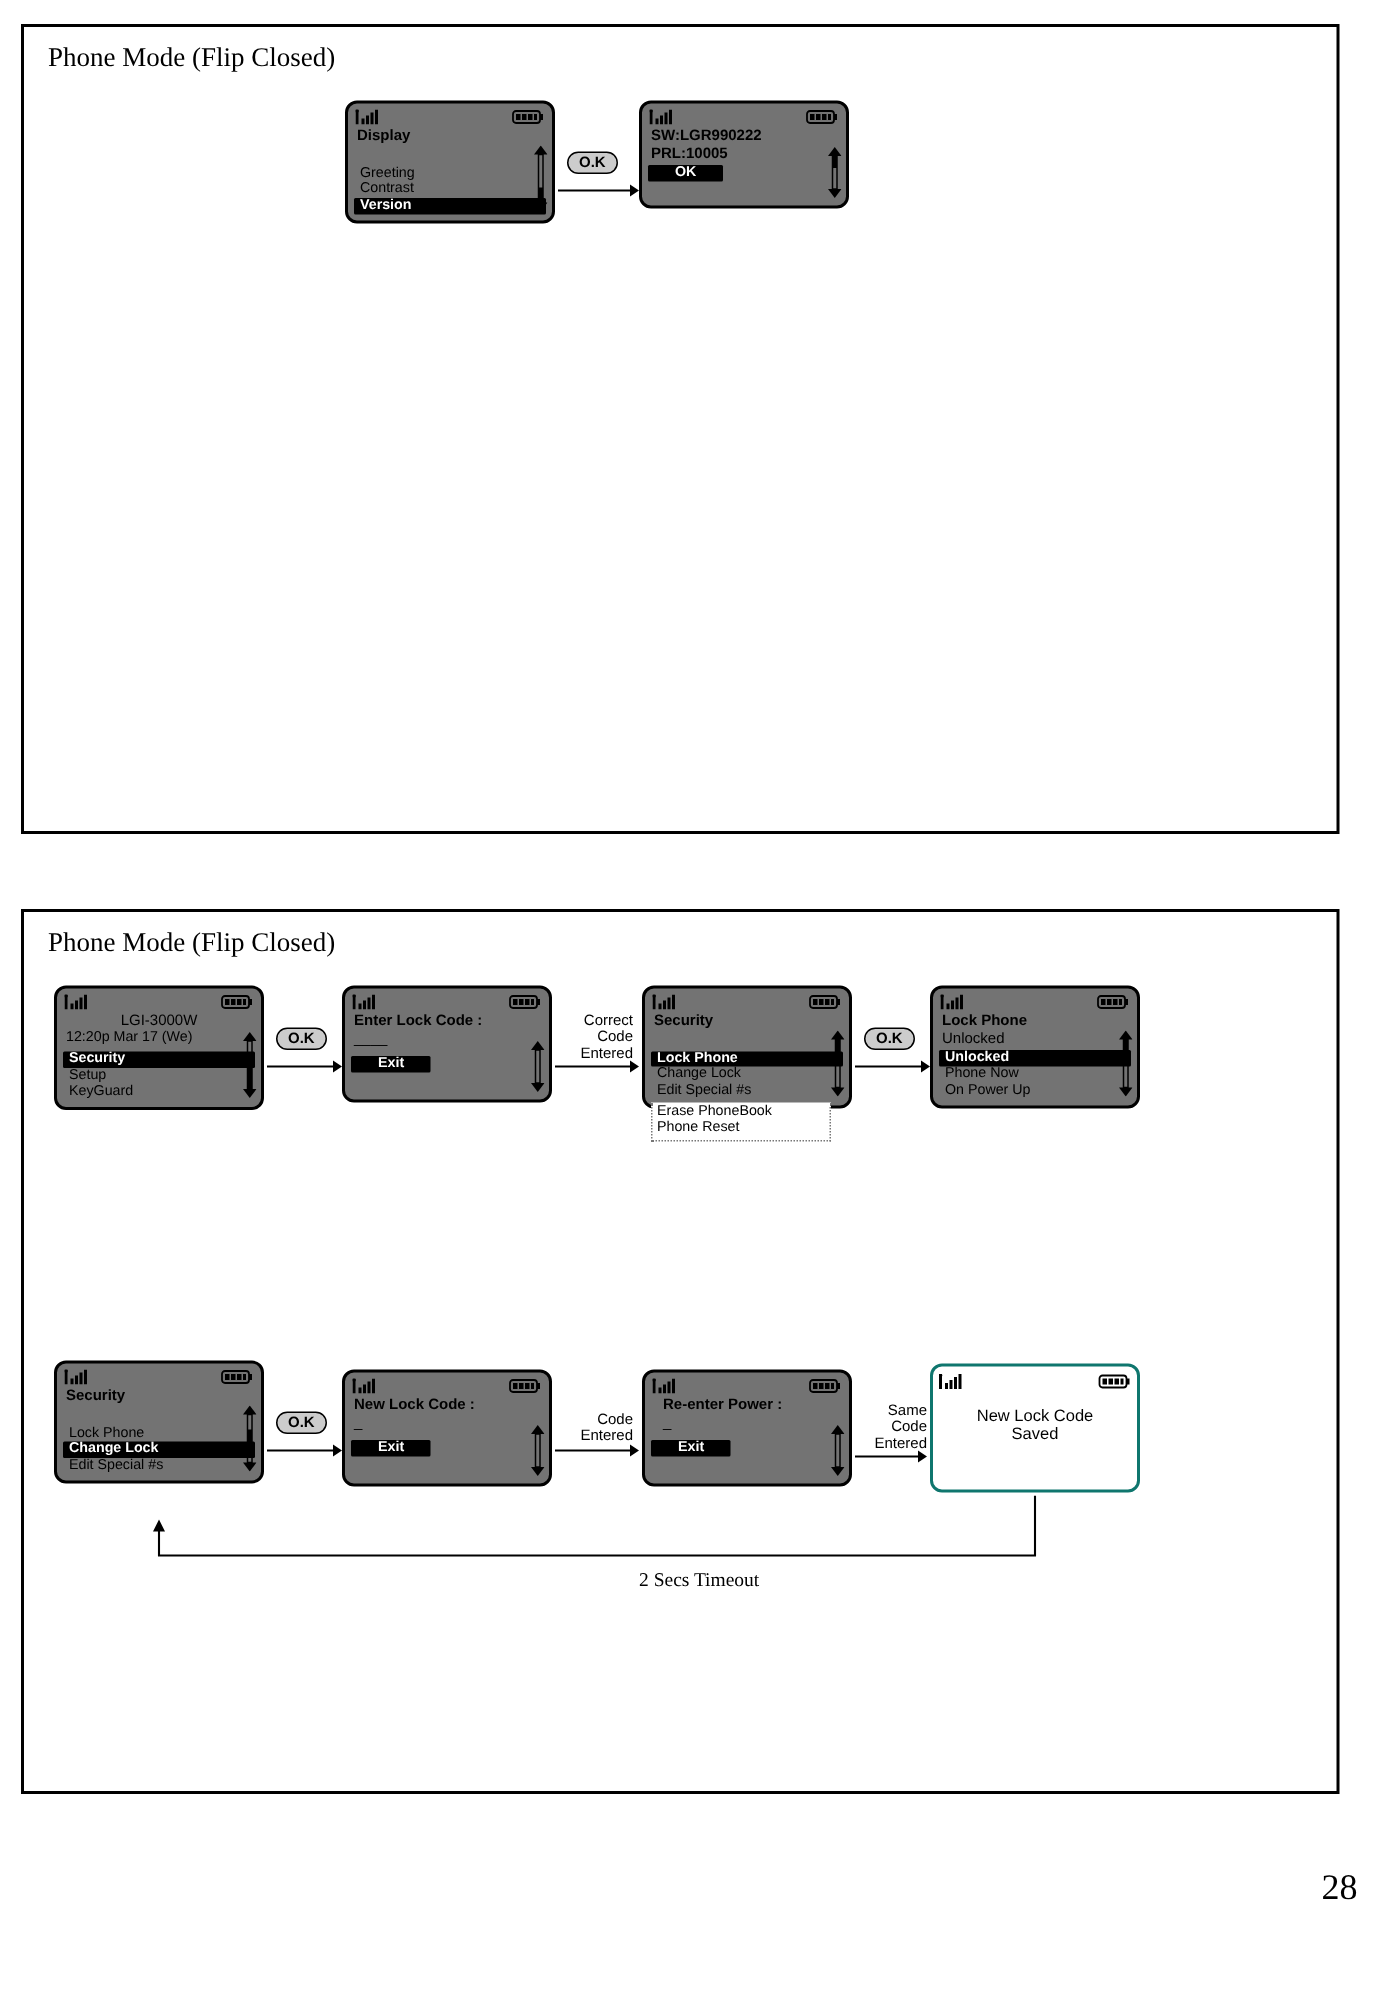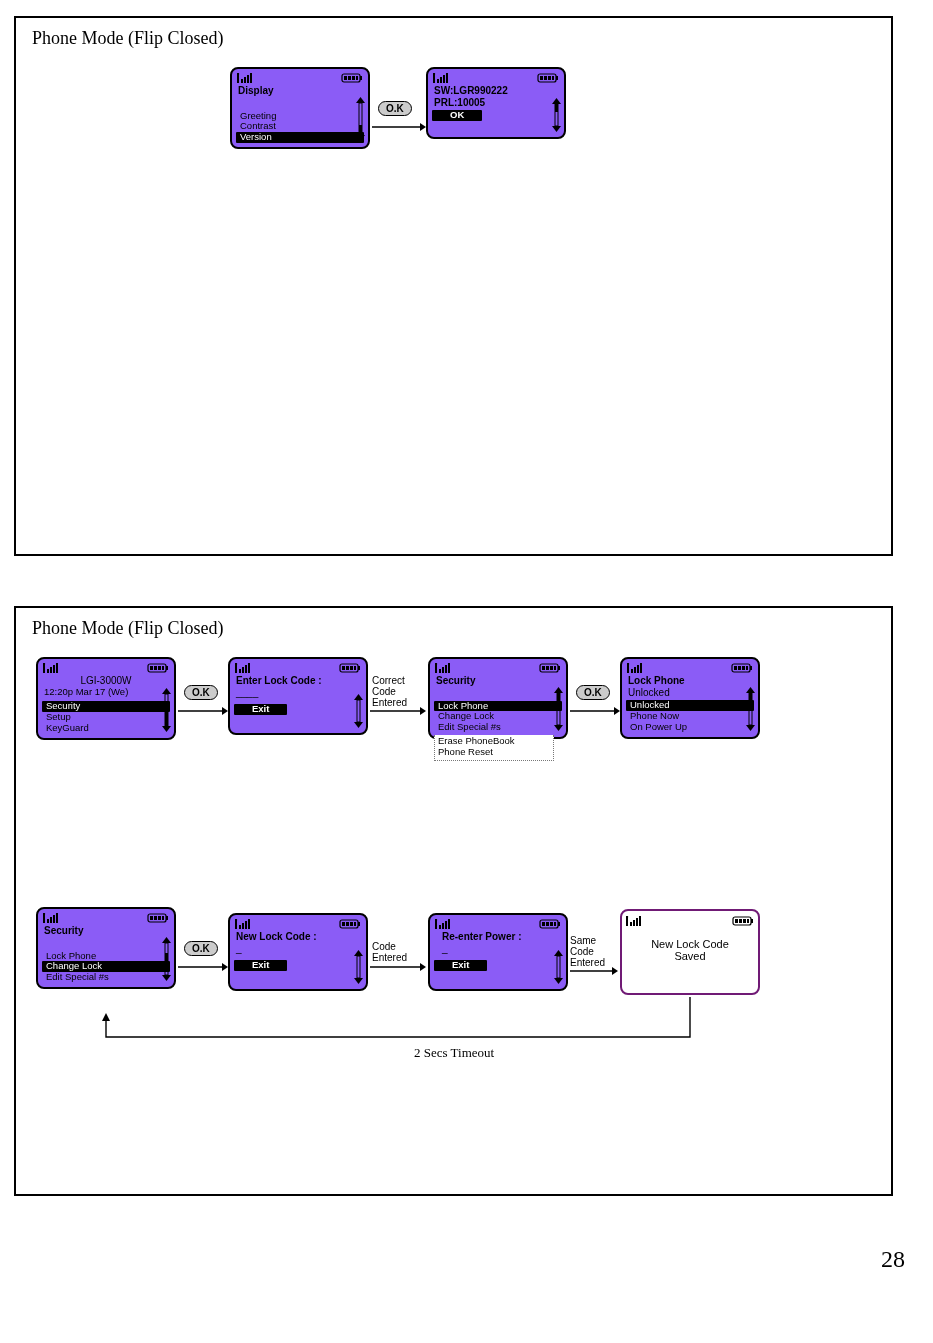--- a/index.html
+++ b/index.html
@@ -31,21 +31,21 @@
   }
   .flow {
     position: relative;
   }
   
   .phone {
     position: absolute;
     width: 140px;
     border: 2px solid #000;
     border-radius: 8px;
-    background: #8b5cf6;
+    background: #737373;
     padding: 3px 4px 4px 4px;
     font-size: 10px;
     line-height: 1.15;
   }
   .status-row {
     display: flex;
     justify-content: space-between;
     align-items: center;
     height: 12px;
     padding: 0 1px;
@@ -59,21 +59,21 @@
   .line.bold { font-weight: bold; }
   .line.center { text-align:center; }
   .menu-item {
     padding: 0 4px;
     font-size: 9.5px;
     white-space: nowrap;
   }
   .menu-item.sel {
     background: #000;
     color: #fff;
-    font-weight: normal;
+    font-weight: bold;
     border-radius: 1px;
   }
   .softkey {
     display:inline-block;
     background:#000;
     color:#fff;
     font-weight:bold;
     font-size:9.5px;
     padding:0 18px;
     border-radius:1px;
@@ -113,26 +113,26 @@
   
   .arrow {
     position:absolute;
     height:1px;
   }
   .arrow svg{display:block; position:absolute; top:-5px; left:0;}
   .arrow-label {
     position:absolute;
     font-size:10px;
     line-height:1.1;
-    text-align:left;
+    text-align:right;
   }
   .confirm-box {
     position:absolute;
     width:140px;
-    border:2px solid #701a75;
+    border:2px solid #0f766e;
     border-radius:8px;
     background:#fff;
     font-size:11px;
     text-align:center;
     padding-top:4px;
   }
   .long-arrow { position:absolute; }
   .timeout-label {
     position:absolute;
     font-family:'Times New Roman', serif;
@@ -608,17 +608,17 @@
       <div>New Lock Code</div>
       <div>Saved</div>
     </div>
 
     <div class="long-arrow" style="left:70px; top:340px;">
       <svg width="600" height="60">
         <polyline points="590,0 590,40 6,40 6,22" fill="none" stroke="#000" stroke-width="1.4"></polyline>
         <polygon points="2,24 6,16 10,24" fill="#000"></polygon>
       </svg>
     </div>
-    <div class="timeout-label" style="left:384px; top:388px;text-align:right;">2 Secs Timeout</div>
+    <div class="timeout-label" style="left:396px; top:388px;text-align:right;">2 Secs Timeout</div>
   </div>
 </div>
 
 <div class="page-num">28</div>
 
 </body></html>

